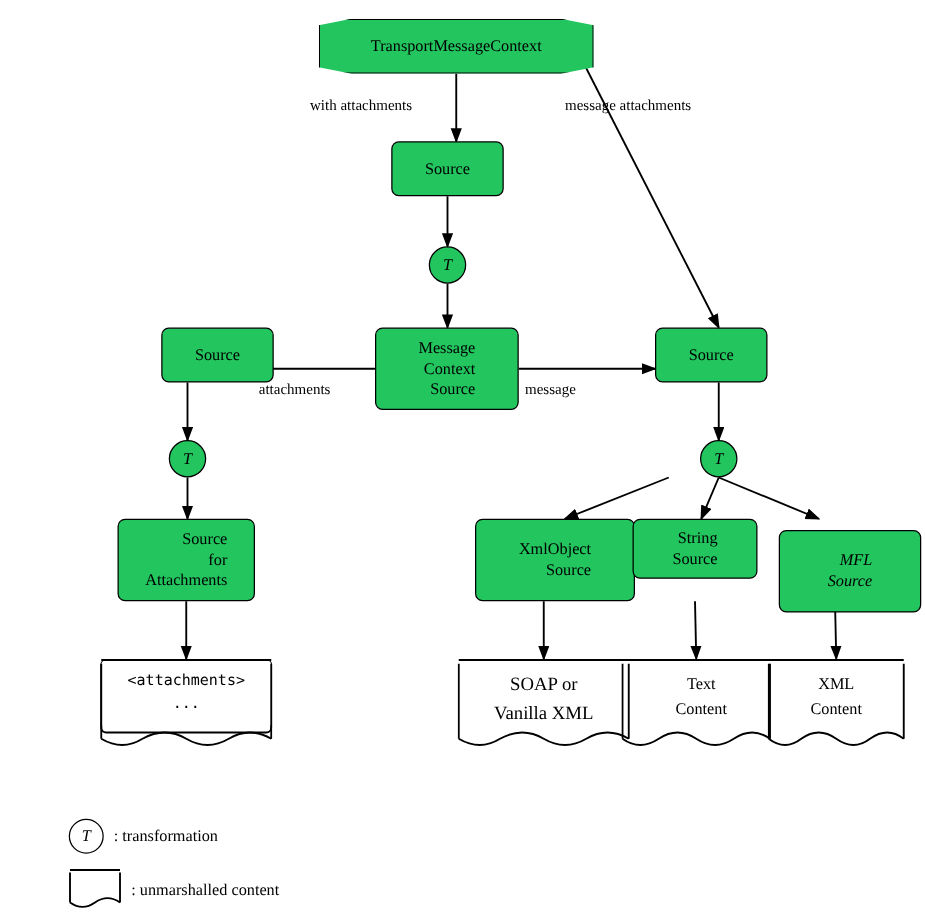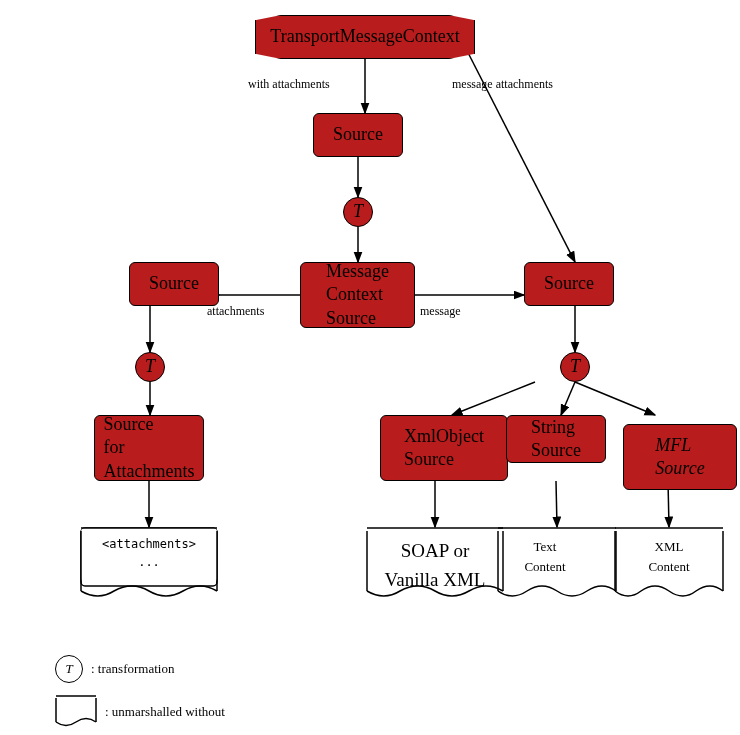--- a/index.html
+++ b/index.html
@@ -22,24 +22,24 @@
       top: 0; left: 0;
       width: 740px;
       height: 735px;
       pointer-events: none;
     }
     .node {
       position: absolute;
       display: flex;
       align-items: center;
       justify-content: center;
-      text-align: left;
-      background: #b91c1c;
-      font-family: serif;
-      font-size: 18px;
+      text-align: right;
+      background: #22c55e;
+      font-family: serif;
+      font-size: 13px;
       line-height: 1.3;
     }
     .node-rect {
       border: 1.5px solid #000;
       border-radius: 6px;
     }
     .node-octagon {
       border: 1.5px solid #000;
       clip-path: polygon(12% 0%, 88% 0%, 100% 12%, 100% 88%, 88% 100%, 12% 100%, 0% 88%, 0% 12%);
     }
@@ -188,33 +188,33 @@
     </div>
   </div>
 
   <div style="position:absolute; left:366px; top:527px; width:138px; height:70px;">
     <svg width="138" height="76" style="position:absolute; top:0; left:0;">
       <line x1="1" y1="4" x2="1" y2="64" stroke="black" stroke-width="1.5"></line>
       <line x1="137" y1="4" x2="137" y2="64" stroke="black" stroke-width="1.5"></line>
       <line x1="1" y1="1" x2="137" y2="1" stroke="black" stroke-width="1.5"></line>
       <path d="M1,64 Q18,74 34,64 Q52,54 69,64 Q86,74 103,64 Q120,54 137,64" fill="none" stroke="black" stroke-width="1.5"></path>
     </svg>
-    <div style="position:absolute; top:10px; left:0; width:138px; text-align:center; font-family:serif; font-size:19px; line-height:1.5;">
+    <div style="position:absolute; top:10px; left:0; width:138px; text-align:center; font-family:serif; font-size:15px; line-height:1.5;">
       SOAP or<br>Vanilla XML
     </div>
   </div>
 
   <div style="position:absolute; left:497px; top:527px; width:120px; height:70px;">
     <svg width="120" height="76" style="position:absolute; top:0; left:0;">
       <line x1="1" y1="4" x2="1" y2="64" stroke="black" stroke-width="1.5"></line>
       <line x1="119" y1="4" x2="119" y2="64" stroke="black" stroke-width="1.5"></line>
       <line x1="1" y1="1" x2="119" y2="1" stroke="black" stroke-width="1.5"></line>
       <path d="M1,64 Q15,74 30,64 Q45,54 60,64 Q75,74 90,64 Q105,54 119,64" fill="none" stroke="black" stroke-width="1.5"></path>
     </svg>
-    <div style="position:absolute; top:10px; left:0; width:96px; text-align:center; font-family:serif; font-size:13px; line-height:1.5;">
+    <div style="position:absolute; top:10px; left:16px; width:96px; text-align:center; font-family:serif; font-size:13px; line-height:1.5;">
       Text<br>Content
     </div>
   </div>
 
   <div style="position:absolute; left:614px; top:527px; width:100px; height:70px;">
     <svg width="110" height="76" style="position:absolute; top:0; left:0;">
       <line x1="1" y1="4" x2="1" y2="64" stroke="black" stroke-width="1.5"></line>
       <line x1="109" y1="4" x2="109" y2="64" stroke="black" stroke-width="1.5"></line>
       <line x1="1" y1="1" x2="109" y2="1" stroke="black" stroke-width="1.5"></line>
       <path d="M1,64 Q14,74 27,64 Q41,54 55,64 Q69,74 82,64 Q96,54 109,64" fill="none" stroke="black" stroke-width="1.5"></path>
@@ -241,16 +241,16 @@
 
   <div class="legend-item" style="left:55px; top:695px;">
     <div style="position:relative; width:42px; height:34px; flex-shrink:0;">
       <svg width="42" height="36">
         <line x1="1" y1="3" x2="1" y2="27" stroke="black" stroke-width="1.5"></line>
         <line x1="41" y1="3" x2="41" y2="27" stroke="black" stroke-width="1.5"></line>
         <line x1="1" y1="1" x2="41" y2="1" stroke="black" stroke-width="1.5"></line>
         <path d="M1,27 Q11,34 21,27 Q31,20 41,27" fill="none" stroke="black" stroke-width="1.5"></path>
       </svg>
     </div>
-    <span>: unmarshalled without</span>
+    <span>: unmarshalled content</span>
   </div>
 
 </div>
 
 </body></html>

